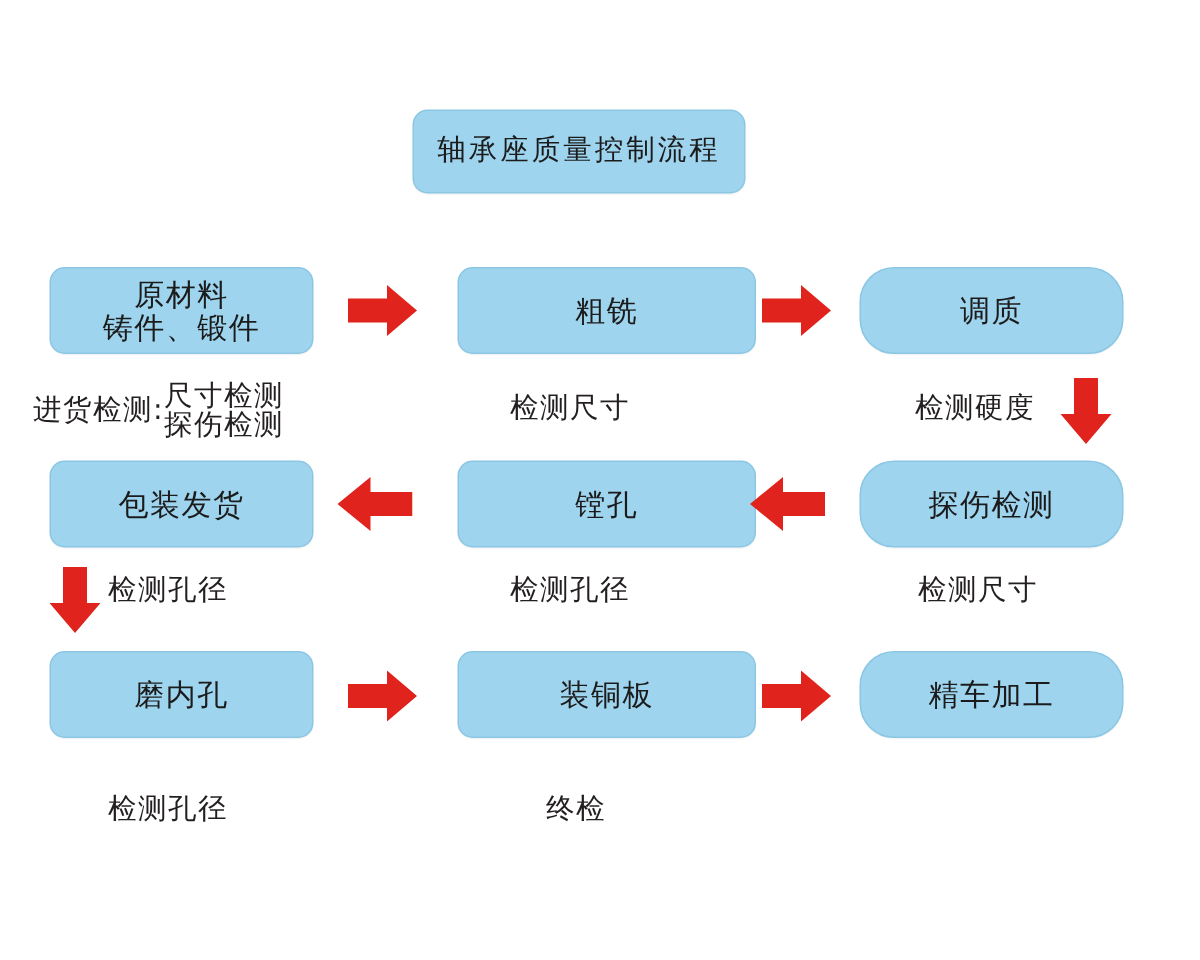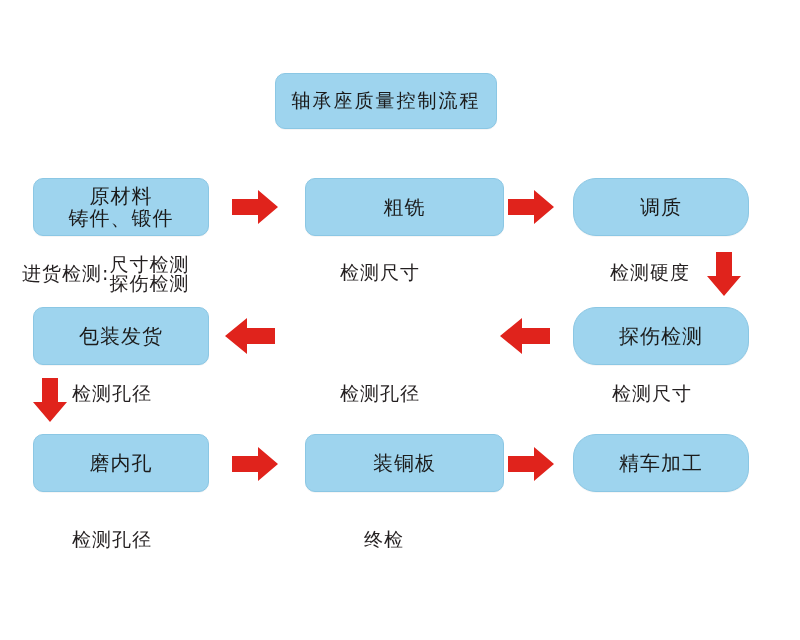--- a/index.html
+++ b/index.html
@@ -155,20 +155,23 @@
   <div class="node h-node r2 c1">
     <span>包装发货</span>
   </div>
 
   <div class="arrow a-r2-1">
     <svg width="50" height="36" viewBox="0 0 50 36" aria-hidden="true">
       <polygon points="50,10 22,10 22,0 0,18 22,36 22,26 50,26" fill="#e0231c"></polygon>
     </svg>
   </div>
 
+  <div class="node h-node r2 c2">
+    <span>镗孔</span>
+  </div>
 
   <div class="arrow a-r2-2">
     <svg width="50" height="36" viewBox="0 0 50 36" aria-hidden="true">
       <polygon points="50,10 22,10 22,0 0,18 22,36 22,26 50,26" fill="#e0231c"></polygon>
     </svg>
   </div>
 
   <div class="node h-node r2 c3">
     <span>探伤检测</span>
   </div>

